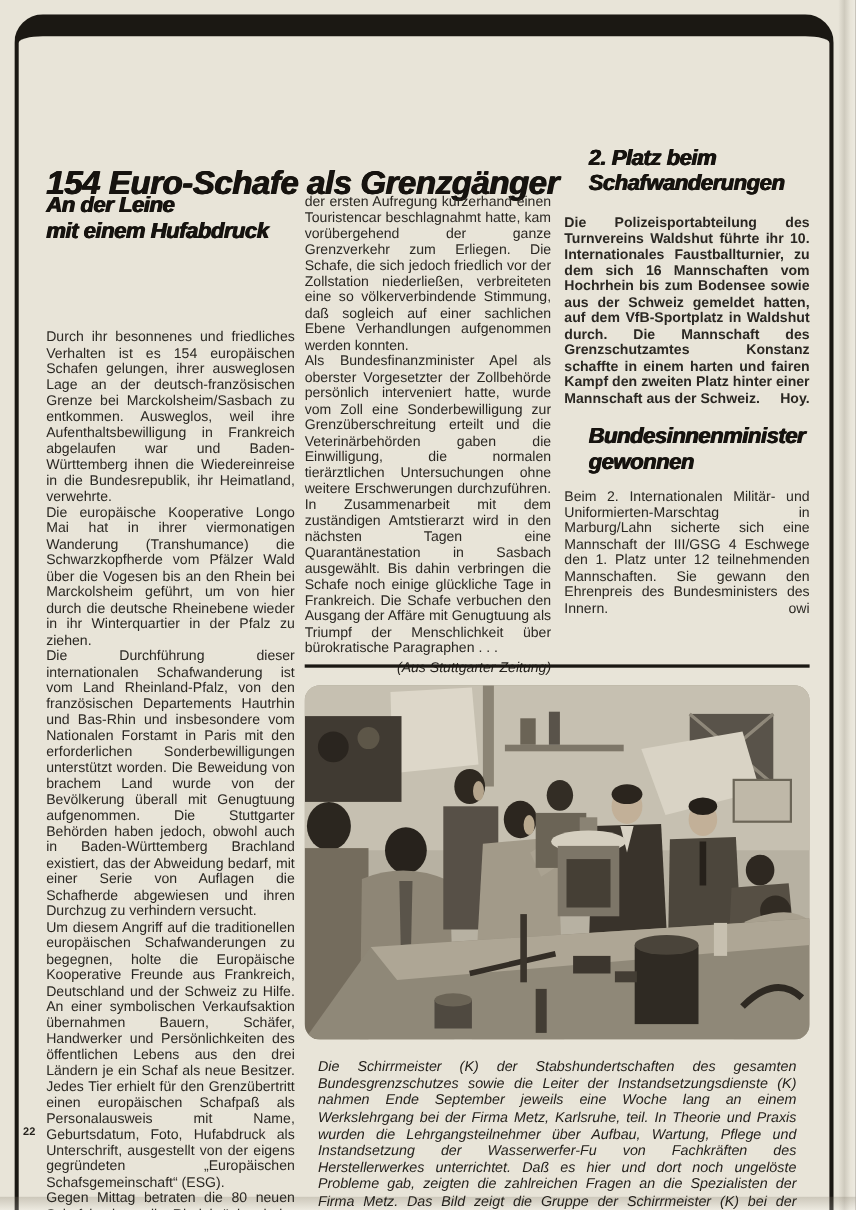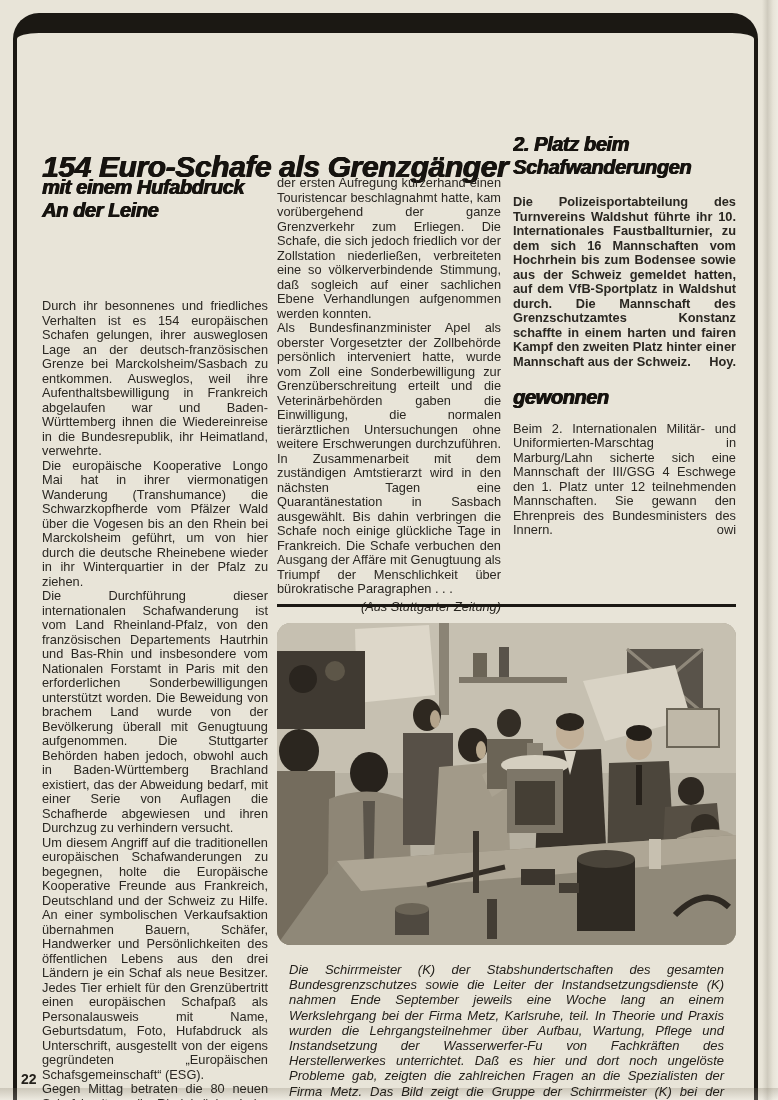--- a/index.html
+++ b/index.html
@@ -23,49 +23,49 @@
   .headline-main{position:absolute;left:42px;top:130px;width:500px;
     font-size:30px;line-height:33px;white-space:nowrap;}
   .deck{position:absolute;left:42px;top:176px;width:240px;font-size:20px;line-height:23px;}
   .deck span{display:block;}
   .col{position:absolute;font-size:12.8px;line-height:14.5px;text-align:justify;color:#2a2722;}
   .col p{margin:0;}
   .col1{left:42px;top:299px;width:226px;}
   .col2{left:277px;top:176px;width:224px;}
   .col3{left:513px;width:223px;}
   .credit-line{text-align:right;font-style:italic;margin-top:3px;color:#26231e;}
-  .art-head{font-size:20px;line-height:22.5px;white-space:nowrap;overflow:hidden;}
+  .art-head{font-size:20px;line-height:22.5px;white-space:nowrap;overflow:hidden;margin-left:22px;}
   .art-head span{display:block;}
   .art2{top:133px;}
   .art2 .body-p{margin-top:17px;font-weight:bold;}
   .art3{top:386px;}
   .art3 .body-p{margin-top:13px;}
   .byline{float:right;}
   .rule-h{position:absolute;left:277px;top:604px;width:459px;height:3px;background:#1b1813;}
   .photo-wrap{position:absolute;left:277px;top:623px;width:459px;height:322px;
     border-radius:14px;overflow:hidden;background:#b7b1a2;}
   .photo-wrap svg{display:block;}
   .caption{position:absolute;left:277px;top:950px;width:459px;
     font-size:13px;line-height:15.2px;font-style:italic;text-align:justify;color:#24211c;}
   .caption p{margin:12px;}
   .caption .credit-line{margin-top:0;}
-  .pagenum{position:absolute;left:21px;top:1071px;font-size:14px;font-weight:bold;color:#24211c;}
+  .pagenum{position:absolute;left:21px;top:1024px;font-size:10px;font-weight:bold;color:#24211c;}
 </style>
 </head>
 <body>
 
 <div class="frame"></div>
 <div class="scan-right"></div>
 <div class="scan-bottom"></div>
 
 <h1 class="headline-main heavy">154 Euro-Schafe als Grenzgänger</h1>
 
 <div class="deck heavy">
+  <span>An der Leine</span>
   <span>mit einem Hufabdruck</span>
-  <span>An der Leine</span>
 </div>
 
 <div class="col col1">
   <p>Durch ihr besonnenes und friedliches Verhalten ist es 154 europäischen Schafen gelungen, ihrer ausweglosen Lage an der deutsch-französischen Grenze bei Marckolsheim/Sasbach zu entkommen. Ausweglos, weil ihre Aufenthaltsbewilligung in Frankreich abgelaufen war und Baden-Württemberg ihnen die Wiedereinreise in die Bundesrepublik, ihr Heimatland, verwehrte.</p>
   <p>Die europäische Kooperative Longo Mai hat in ihrer viermonatigen Wanderung (Transhumance) die Schwarzkopfherde vom Pfälzer Wald über die Vogesen bis an den Rhein bei Marckolsheim geführt, um von hier durch die deutsche Rheinebene wieder in ihr Winterquartier in der Pfalz zu ziehen.</p>
   <p>Die Durchführung dieser internationalen Schafwanderung ist vom Land Rheinland-Pfalz, von den französischen Departements Hautrhin und Bas-Rhin und insbesondere vom Nationalen Forstamt in Paris mit den erforderlichen Sonderbewilligungen unterstützt worden. Die Beweidung von brachem Land wurde von der Bevölkerung überall mit Genugtuung aufgenommen. Die Stuttgarter Behörden haben jedoch, obwohl auch in Baden-Württemberg Brachland existiert, das der Abweidung bedarf, mit einer Serie von Auflagen die Schafherde abgewiesen und ihren Durchzug zu verhindern versucht.</p>
   <p>Um diesem Angriff auf die traditionellen europäischen Schafwanderungen zu begegnen, holte die Europäische Kooperative Freunde aus Frankreich, Deutschland und der Schweiz zu Hilfe. An einer symbolischen Verkaufsaktion übernahmen Bauern, Schäfer, Handwerker und Persönlichkeiten des öffentlichen Lebens aus den drei Ländern je ein Schaf als neue Besitzer. Jedes Tier erhielt für den Grenzübertritt einen europäischen Schafpaß als Personalausweis mit Name, Geburtsdatum, Foto, Hufabdruck als Unterschrift, ausgestellt von der eigens gegründeten „Europäischen Schafsgemeinschaft“ (ESG).</p>
   <p>Gegen Mittag betraten die 80 neuen Schafsbesitzer die Rheinbrücke, jeder mit ein bis zwei Tieren an der Leine, um diese ihrem Ursprungsland zurückzuführen. Nachdem der deutsche Zoll In</p>
 </div>
 
@@ -78,20 +78,21 @@
 <div class="col col3 art2">
   <div class="art-head heavy">
     <span>2. Platz beim</span>
     <span>Schafwanderungen</span>
   </div>
   <p class="body-p"><span>Die Polizeisportabteilung des Turnvereins Waldshut führte ihr 10. Internationales Faustballturnier, zu dem sich 16 Mannschaften vom Hochrhein bis zum Bodensee sowie aus der Schweiz gemeldet hatten, auf dem VfB-Sportplatz in Waldshut durch. Die Mannschaft des Grenzschutzamtes Konstanz schaffte in einem harten und fairen Kampf den zweiten Platz hinter einer Mannschaft aus der Schweiz.</span> <span class="byline">Hoy.</span></p>
 </div>
 
 <div class="col col3 art3">
   <div class="art-head heavy">
+    <span>Bundesinnenminister</span>
     <span>gewonnen</span>
   </div>
   <p class="body-p"><span>Beim 2. Internationalen Militär- und Uniformierten-Marschtag in Marburg/Lahn sicherte sich eine Mannschaft der III/GSG 4 Eschwege den 1. Platz unter 12 teilnehmenden Mannschaften. Sie gewann den Ehrenpreis des Bundesministers des Innern.</span> <span class="byline">owi</span></p>
 </div>
 
 <div class="rule-h"></div>
 
 <div class="photo-wrap">
   <svg width="459" height="322" viewBox="0 0 459 322">
 

